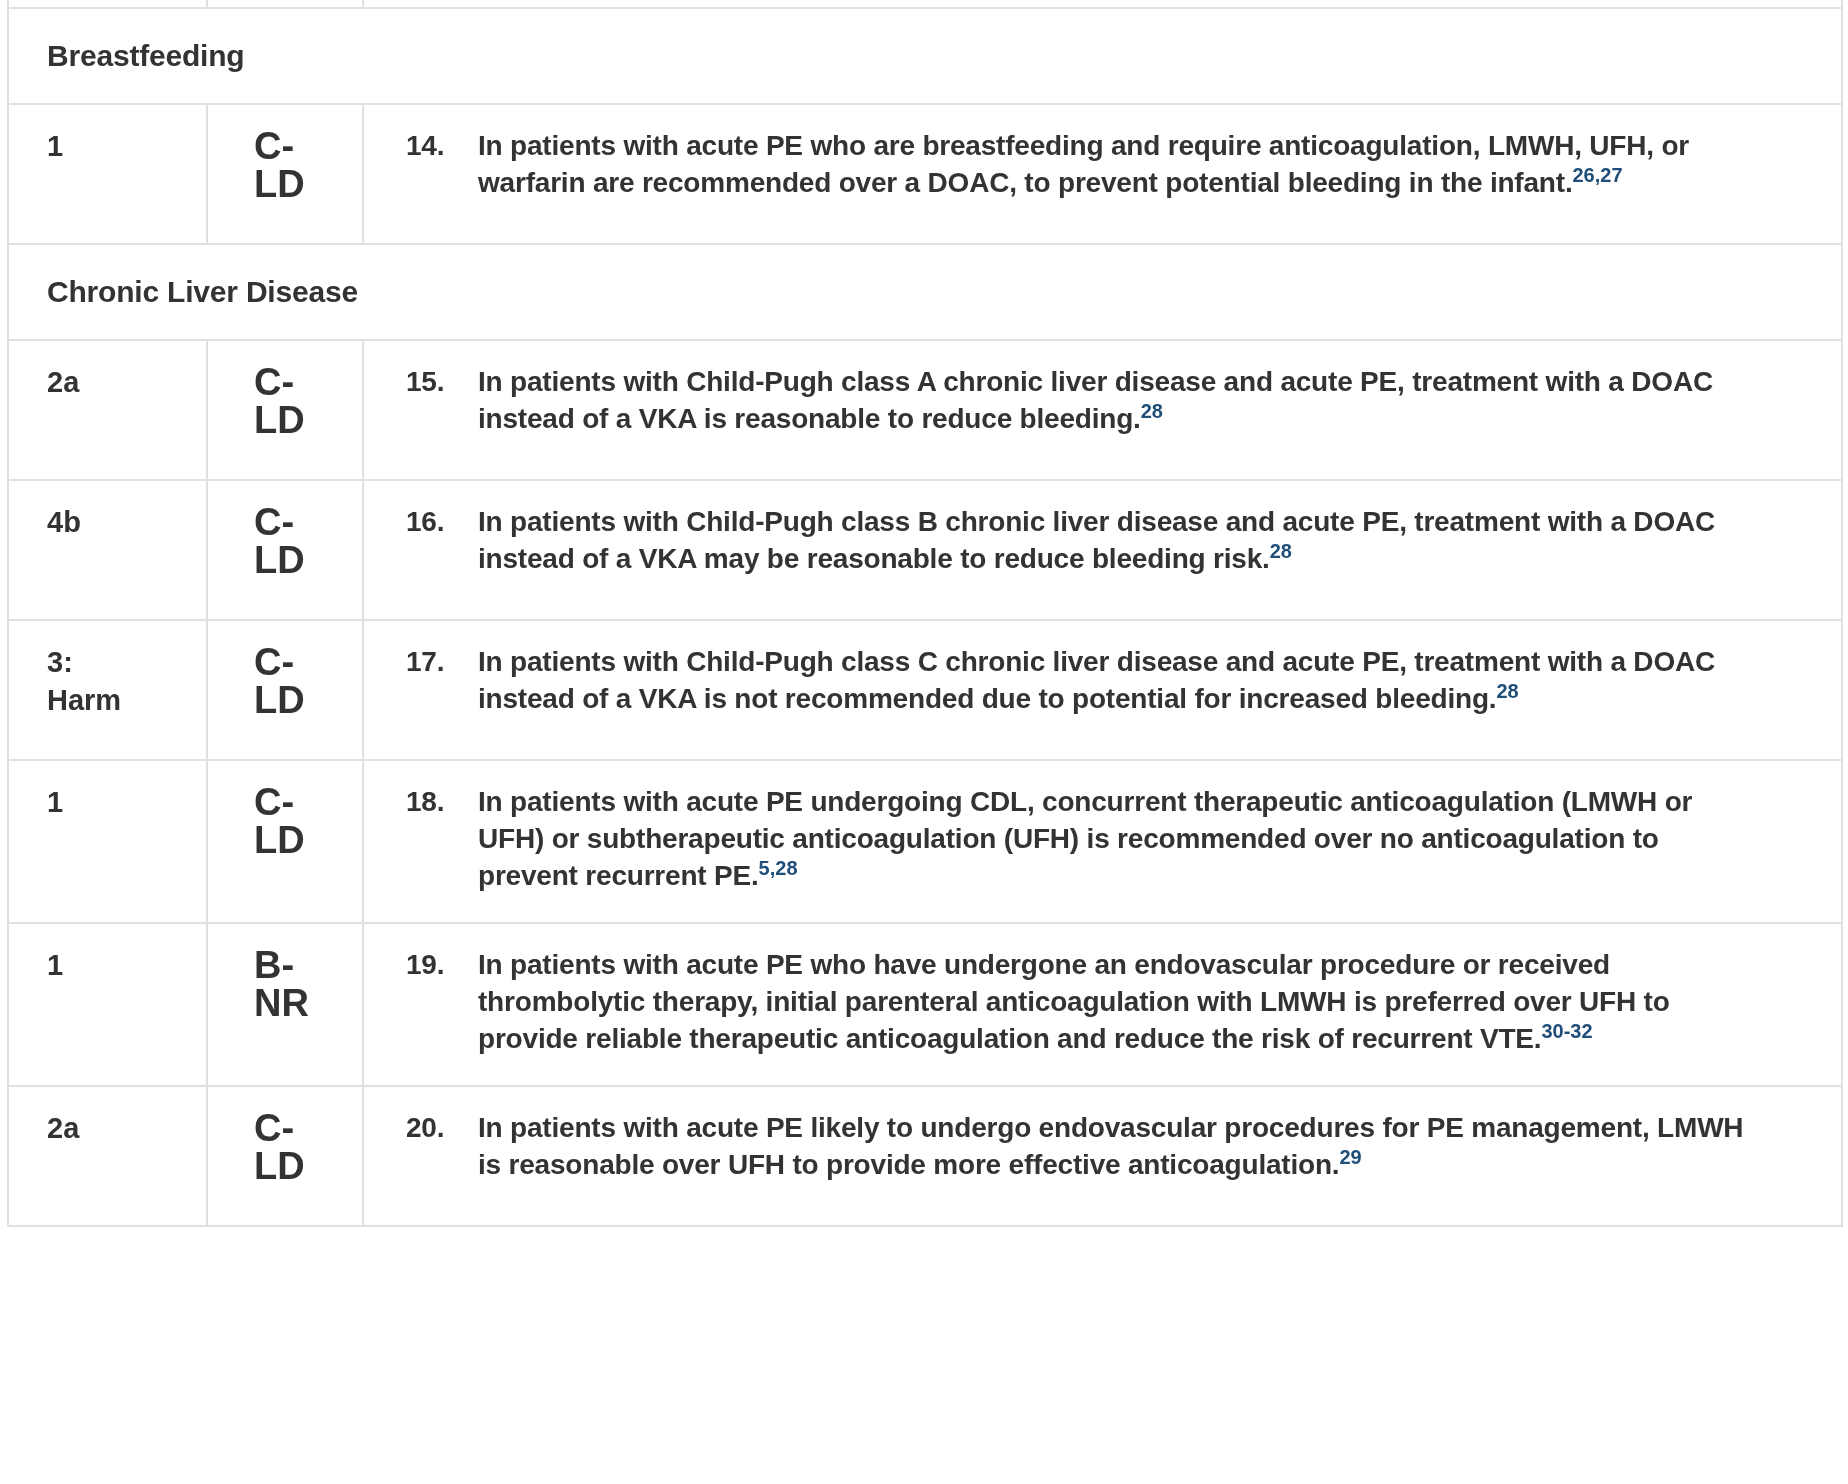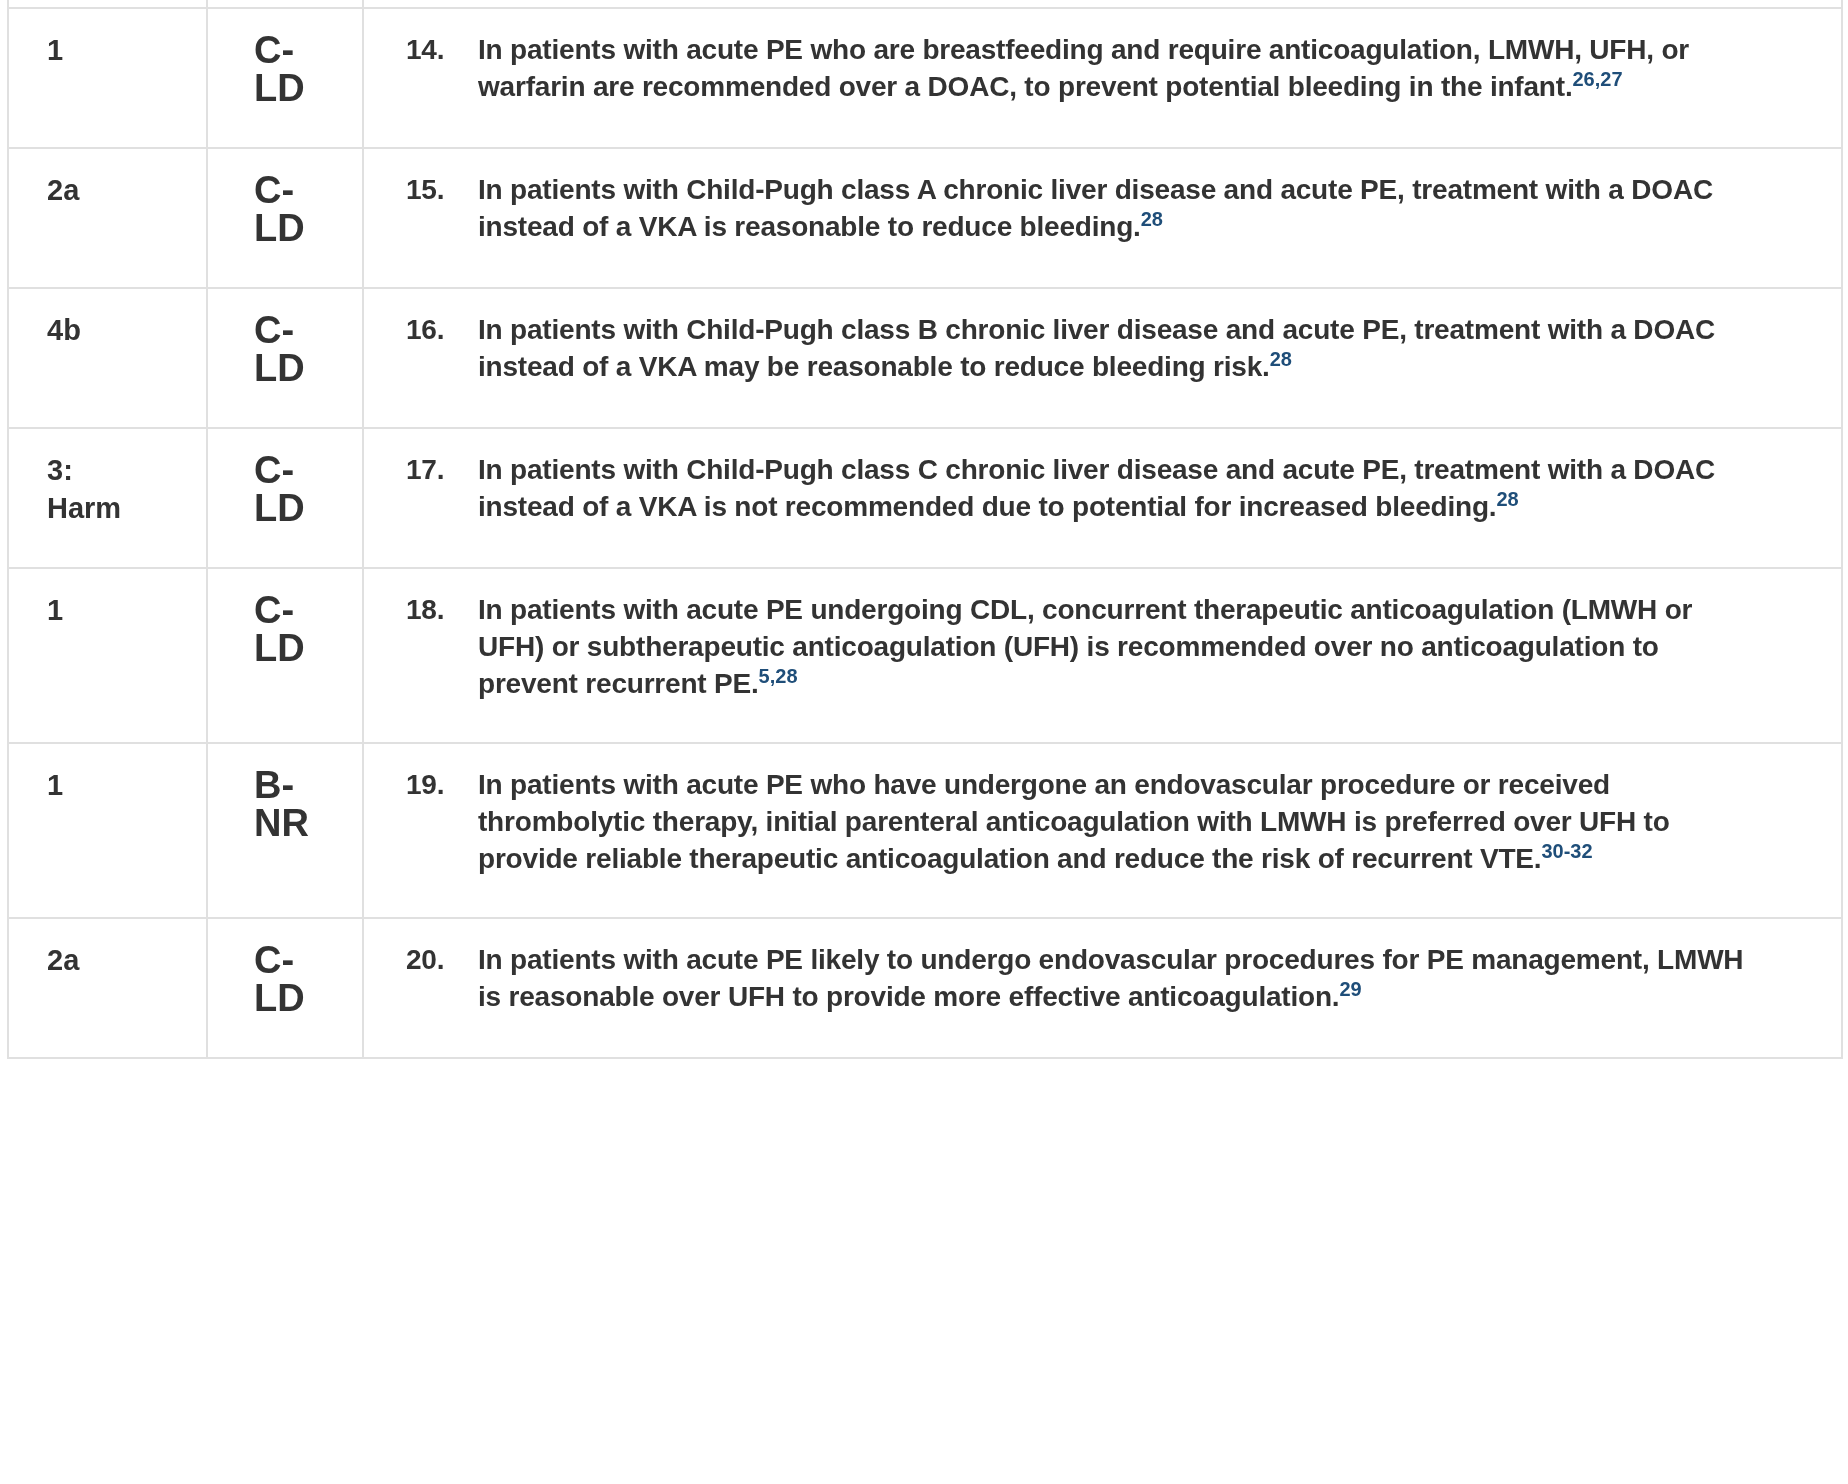--- a/index.html
+++ b/index.html
@@ -45,21 +45,21 @@
     color: #333333;
   }
   td.loe {
     padding: 22px 48px 40px 46px;
     font-size: 38px;
     line-height: 38px;
     font-weight: bold;
     color: #333333;
   }
   td.rec {
-    padding: 22px 36px 40px 42px;
+    padding: 22px 36px 28px 42px;
     font-size: 28px;
     line-height: 37px;
     font-weight: bold;
     color: #333333;
     letter-spacing: -0.2px;
   }
   .rec-line { display: flex; align-items: flex-start; }
   .num {
     flex: 0 0 48px;
     margin-right: 24px;
@@ -89,30 +89,36 @@
   </colgroup>
 
   <tbody>
       <tr class="sliver">
     <td></td>
     <td></td>
     <td></td>
   </tr>
 
   <tr>
+    <td class="section-header" colspan="3">Breastfeeding</td>
+  </tr>
+  <tr>
     <td class="cor">1</td>
     <td class="loe">C-LD</td>
     <td class="rec">
       <div class="rec-line">
         <span class="num">14.</span>
         <span class="rec-text"><span>In patients with acute PE who are breastfeeding and require anticoagulation, LMWH, UFH, or warfarin are recommended over a DOAC, to prevent potential bleeding in the infant.</span><sup class="refs">26,27</sup></span>
       </div>
     </td>
   </tr>
 
+  <tr>
+    <td class="section-header" colspan="3">Chronic Liver Disease</td>
+  </tr>
   <tr>
     <td class="cor">2a</td>
     <td class="loe">C-LD</td>
     <td class="rec">
       <div class="rec-line">
         <span class="num">15.</span>
         <span class="rec-text"><span>In patients with Child-Pugh class A chronic liver disease and acute PE, treatment with a DOAC instead of a VKA is reasonable to reduce bleeding.</span><sup class="refs">28</sup></span>
       </div>
     </td>
   </tr>

